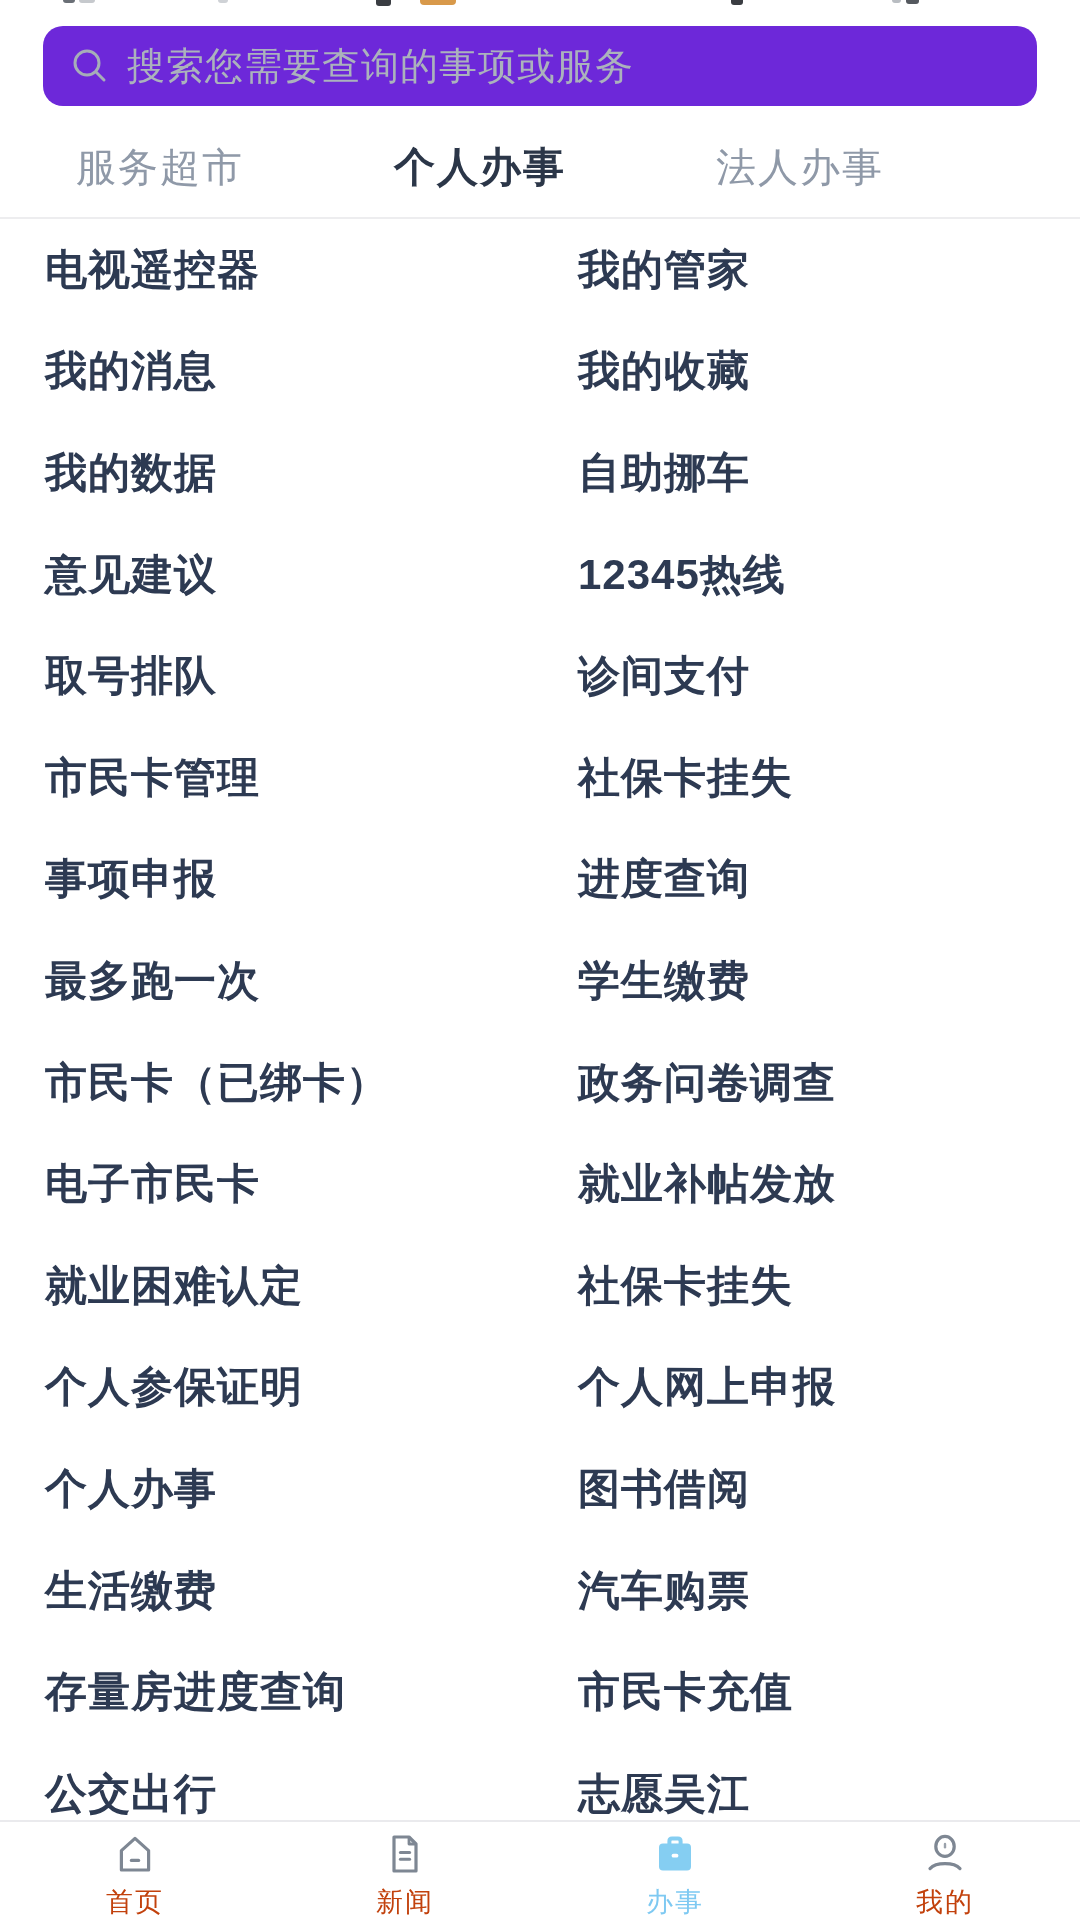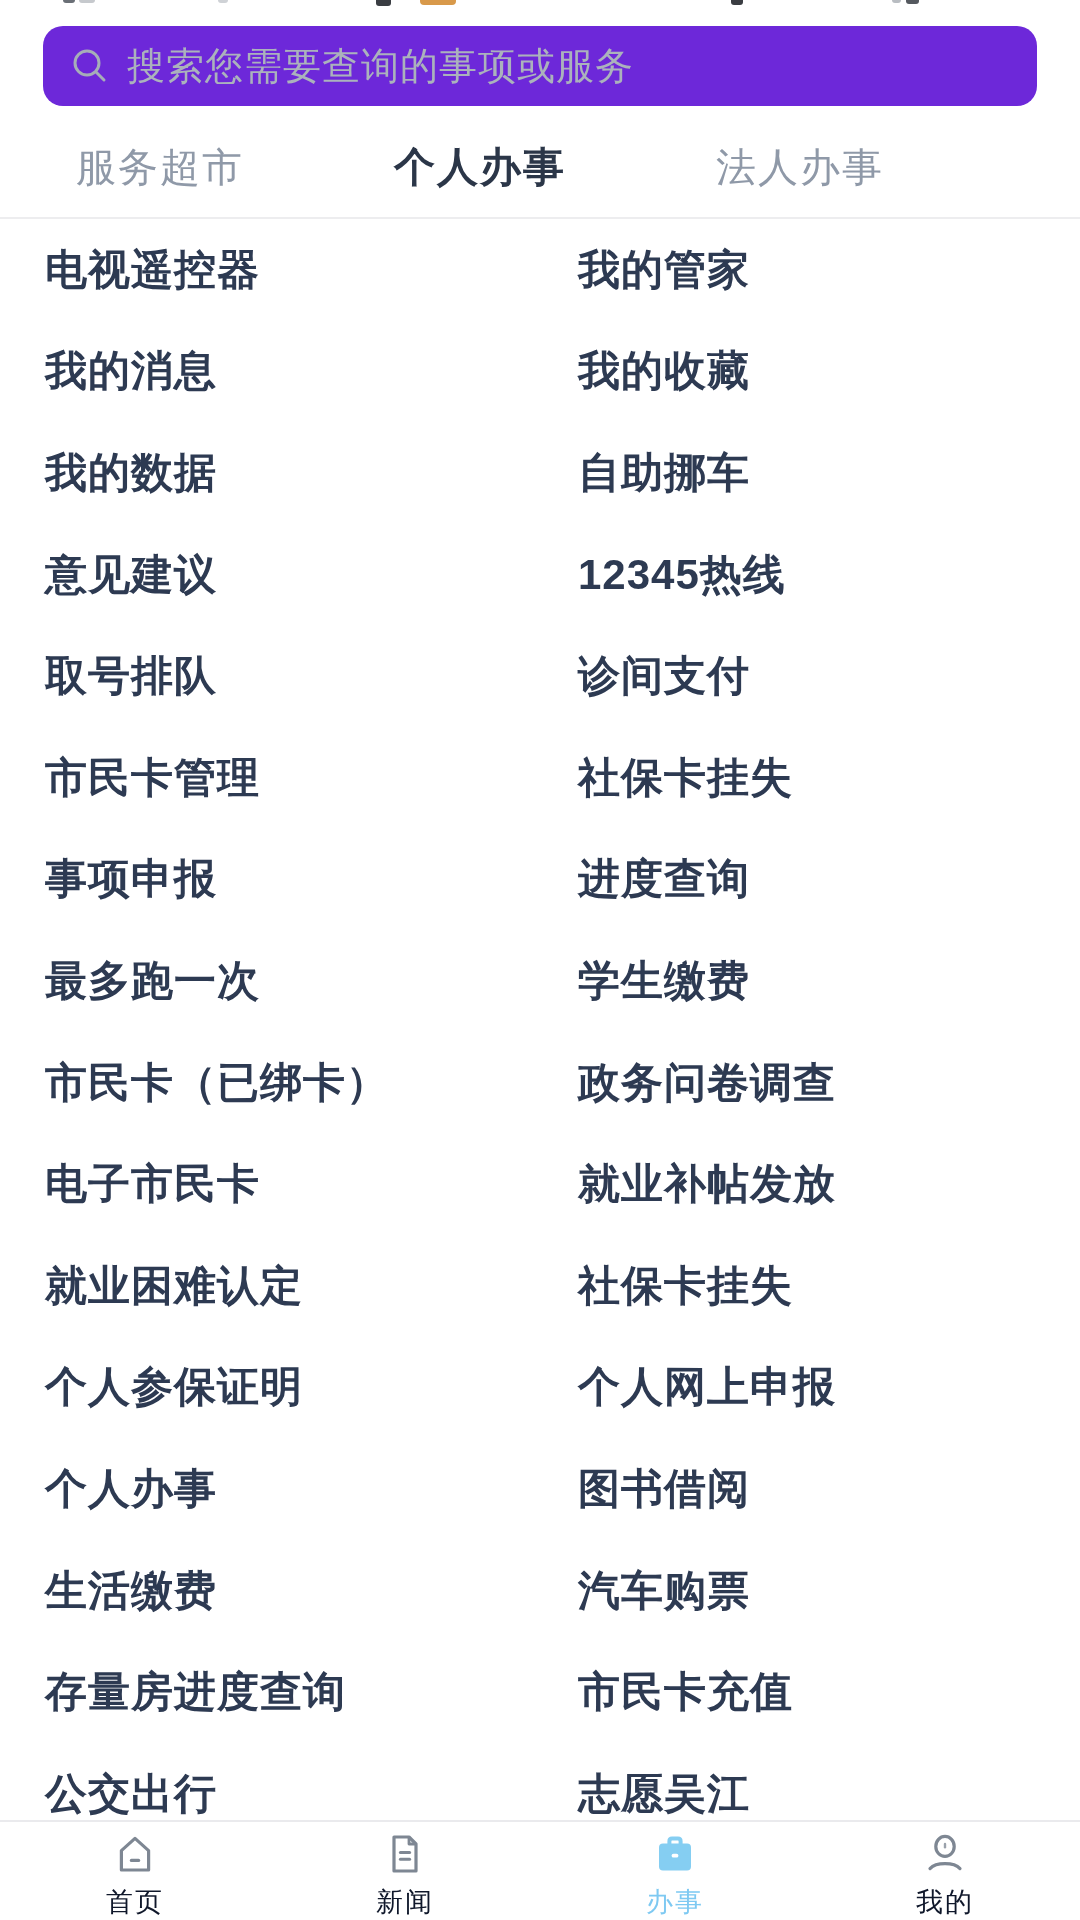--- a/index.html
+++ b/index.html
@@ -33,21 +33,21 @@
   }
   .cell.l{left:45px;}
   .cell.r{left:578px;}
   
   .bottom-nav{
     position:absolute;top:1820px;left:0;width:1080px;height:100px;background:#fff;
     border-top:2px solid #eaeaed;box-sizing:border-box;display:flex;
   }
   .nav-item{flex:1;display:flex;flex-direction:column;align-items:center;
             padding-top:8px;gap:6px;}
-  .nav-item .lbl{font-size:27px;color:#0f172a;letter-spacing:2px;}
+  .nav-item .lbl{font-size:27px;color:#c2410c;letter-spacing:2px;}
   .nav-item.active .lbl{color:#7ec9f2;}
 </style>
 </head>
 <body>
 
 <div class="screen">
 
   <div class="status">
     <i style="left:63px;width:12px;height:3px;background:#6a6f76;"></i>
     <i style="left:79px;width:16px;height:3px;background:#c6c9cd;"></i>

